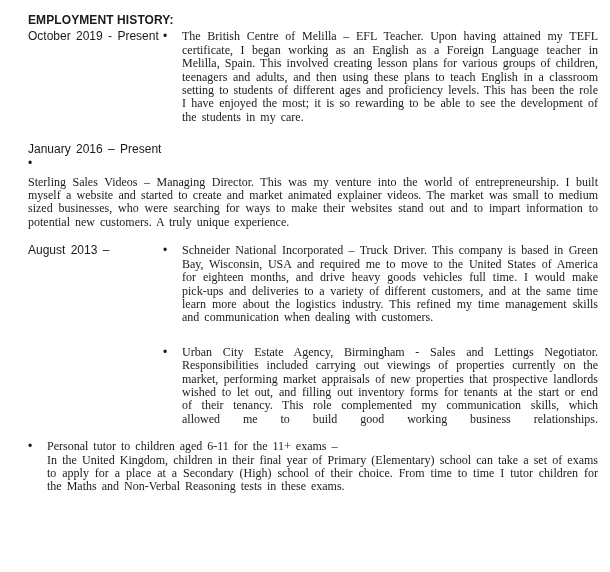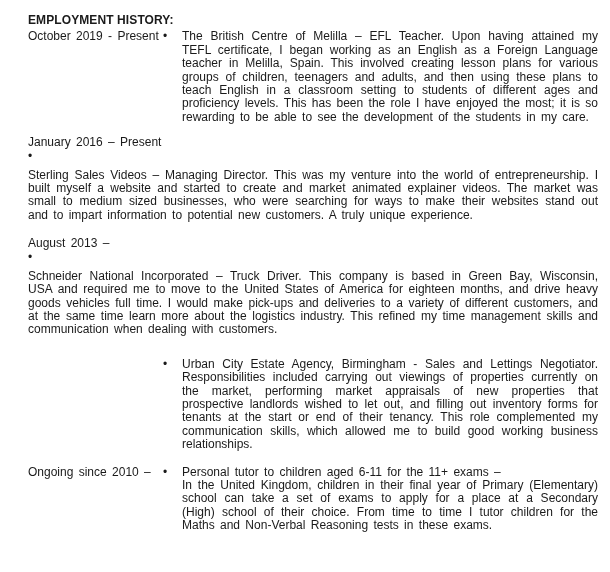--- a/index.html
+++ b/index.html
@@ -16,34 +16,34 @@
   .doc-title {
     font-size: 12px; font-weight: bold;
     line-height: 13.4px; letter-spacing: 0.1px;
     margin-bottom: 3px; white-space: nowrap;
   }
   .entries { display: block; }
   .entry {
     display: flex; align-items: flex-start;
     font-size: 12px; line-height: 13.4px; word-spacing: 2px;
   }
-  .entry:nth-of-type(1) { margin-bottom: 12px; }
+  .entry:nth-of-type(1) { margin-bottom: 19px; }
   .entry:nth-of-type(2) { margin-bottom: 15px; flex-direction: column; }
-  .entry:nth-of-type(3) { margin-bottom: 21px; flex-direction: column; }
+  .entry:nth-of-type(3) { margin-bottom: 21px; }
   .entry:nth-of-type(4) { margin-bottom: 14px; }
   .entry:nth-of-type(5) { margin-bottom: 0; }
   .dates {
     flex: 0 0 auto; width: 135px; min-width: max-content;
   }
   .date-line { white-space: nowrap; }
   .bullet {
     flex: 0 0 19px; width: 19px;
     text-align: left; user-select: none;
   }
-  .text { flex: 1 1 auto; min-width: 0; text-align: justify; }
+  .text { flex: 1 1 auto; min-width: 0; text-align: justify; font-family: Liberation Serif, serif; }
   .para { text-align: justify; }
   .para.justify-last { text-align-last: justify; }
 </style>
 </head>
 <body style="color: rgb(26, 26, 26); background: rgb(255, 255, 255);">
 
 <div class="page">
   <div class="doc-title">EMPLOYMENT HISTORY:</div>
   <div class="entries">
   <div class="entry">
@@ -79,23 +79,20 @@
   <div class="entry">
     <div class="dates">
         </div>
     <div class="bullet">•</div>
     <div class="text">
           <div class="para justify-last">Urban City Estate Agency, Birmingham - Sales and Lettings Negotiator. Responsibilities included carrying out viewings of properties currently on the market, performing market appraisals of new properties that prospective landlords wished to let out, and filling out inventory forms for tenants at the start or end of their tenancy. This role complemented my communication skills, which allowed me to build good working business relationships.</div>
         </div>
   </div>
 
   <div class="entry">
-    <div class="dates">
-          <div class="date-line">Ongoing since 2010 –</div>
-        </div>
     <div class="bullet">•</div>
     <div class="text">
           <div class="para">Personal tutor to children aged 6-11 for the 11+ exams –</div>
           <div class="para">In the United Kingdom, children in their final year of Primary (Elementary) school can take a set of exams to apply for a place at a Secondary (High) school of their choice. From time to time I tutor children for the Maths and Non-Verbal Reasoning tests in these exams.</div>
         </div>
   </div>
 </div>
 </div>
 
 </body></html>

